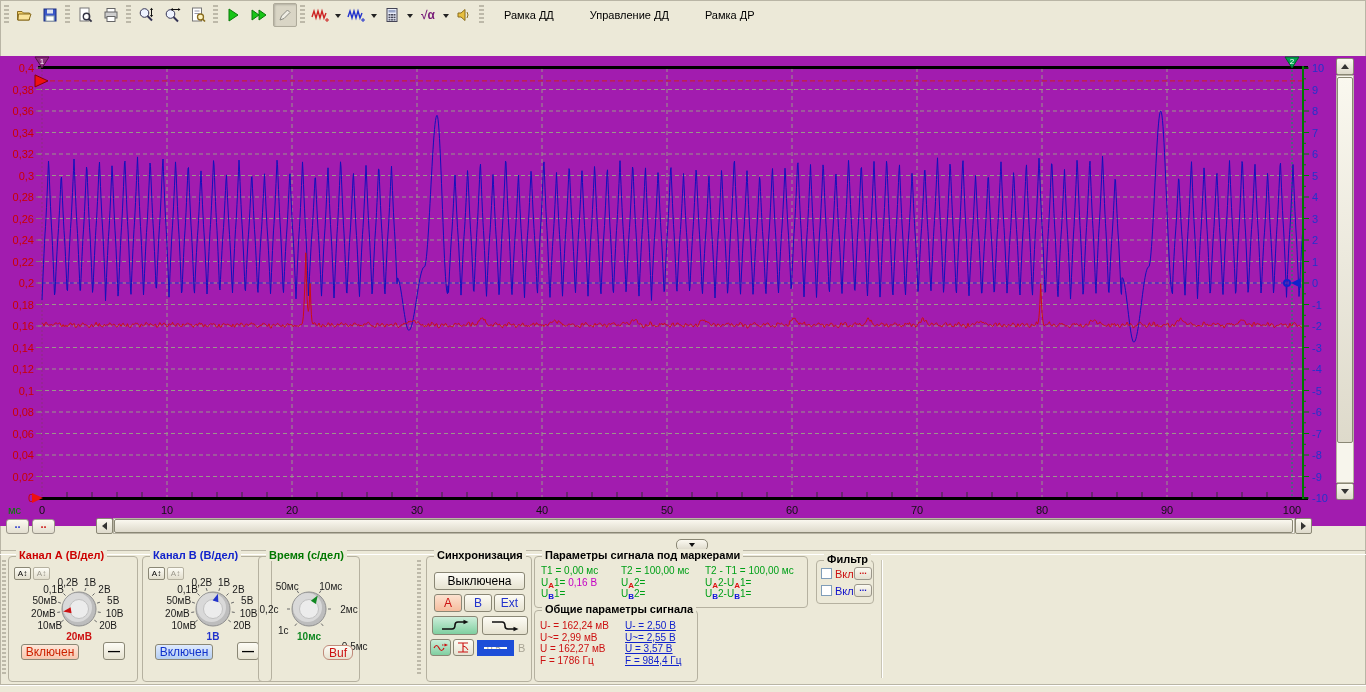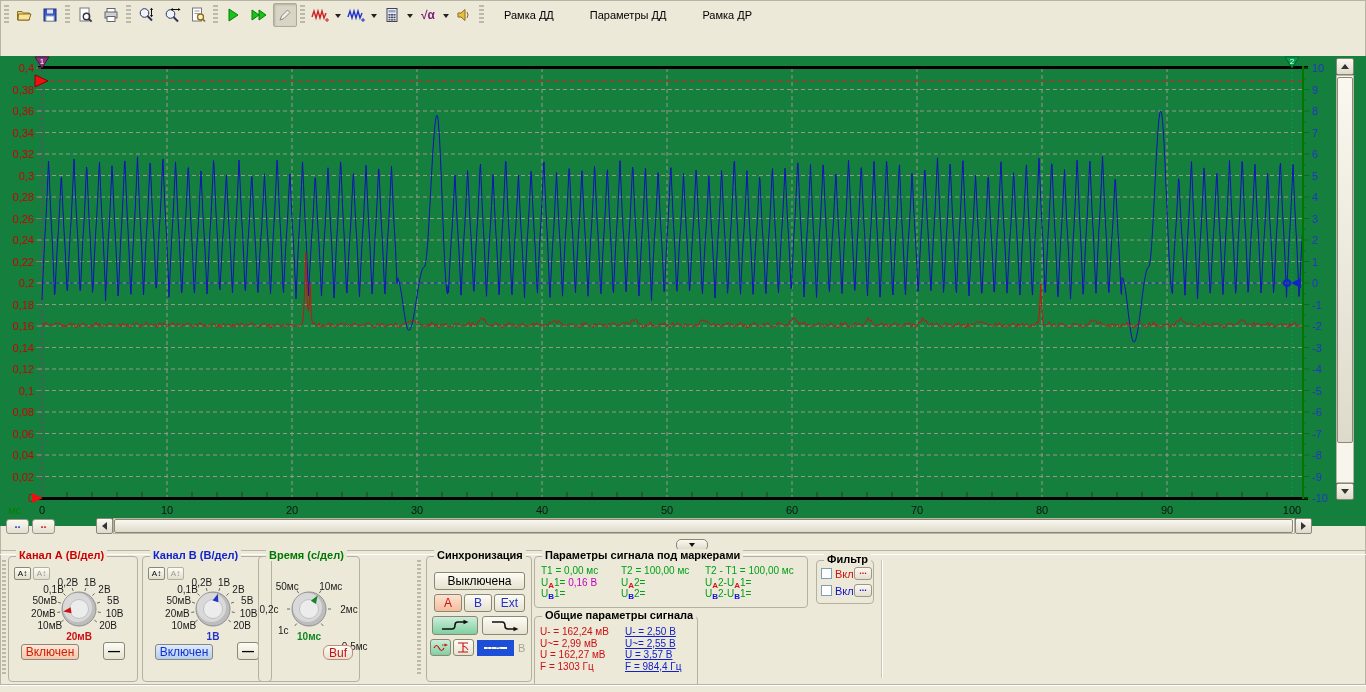--- a/index.html
+++ b/index.html
@@ -14,21 +14,21 @@
   .tbtn.disabled{background:#d9d5c5;border:1px solid #aeaa9a;box-shadow:inset 1px 1px 2px rgba(0,0,0,.18);}
   .dcaret{width:9px;height:22px;display:flex;align-items:center;justify-content:center;margin-right:1px;}
   .dcaret i{display:block;width:0;height:0;border:3px solid rgba(0,0,0,0);border-top:4px solid #222;margin-top:4px;}
   .mathglyph{font-weight:bold;color:#7a1f7a;font-size:12px;}
   .menuitem{margin:0 14px;padding:2px 4px;cursor:default;}
   
   .tabbar{position:absolute;left:0;top:30px;width:1366px;height:26px;border-bottom:1px solid #b1ad9d;box-sizing:border-box;padding-left:2px;display:flex;align-items:flex-end;}
   .tab{display:inline-block;padding:3px 9px 4px 9px;margin-right:1px;border:1px solid #8a8775;border-bottom:none;border-radius:3px 3px 0 0;background:#e4e1d0;position:relative;top:1px;height:13px;}
   .tab.active{background:#f3f0e1;font-weight:bold;top:1px;padding-top:5px;z-index:2;border-color:#7a7765;}
   
-  .scope{position:absolute;left:0;top:56px;width:1366px;height:470px;background:#15803d;}
+  .scope{position:absolute;left:0;top:56px;width:1366px;height:470px;background:#a21caf;}
   .scope svg{display:block;}
   .scope text{font-family:"Liberation Sans",sans-serif;}
   
   .sb-btn{position:absolute;background:linear-gradient(#faf8ef,#dedacb);border:1px solid #8a8775;border-radius:2px;display:flex;align-items:center;justify-content:center;box-sizing:border-box;}
   .arr{width:0;height:0;display:block;}
   .arr.left{border:4px solid rgba(0,0,0,0);border-right:5px solid #333;margin-left:-4px;}
   .arr.right{border:4px solid rgba(0,0,0,0);border-left:5px solid #333;margin-right:-4px;}
   .arr.up{border:4px solid rgba(0,0,0,0);border-bottom:5px solid #333;margin-top:-4px;}
   .arr.down{border:4px solid rgba(0,0,0,0);border-top:5px solid #333;margin-bottom:-4px;}
   .sb-track{position:absolute;background:#f7f5ec;border:1px solid #b9b5a5;box-sizing:border-box;}
@@ -194,21 +194,21 @@
         <i></i>
       </div>
     <div class="tbtn">
         <svg width="16" height="16" viewBox="0 0 16 16">
           <path d="M2,6 L5,6 L9,2.5 L9,13.5 L5,10 L2,10 Z" fill="#e8c040" stroke="#8a6d1f"></path>
           <path d="M11,5 Q13,8 11,11" fill="none" stroke="#8a6d1f"></path>
         </svg>
       </div>
     <div class="tgrip"></div>
     <span class="menuitem">Рамка ДД</span>
-    <span class="menuitem">Параметры ДД</span>
+    <span class="menuitem">Управление ДД</span>
     <span class="menuitem">Рамка ДР</span>
   </div>
 
 
   <div class="scope" id="scope">
       <svg width="1366" height="470" xmlns="http://www.w3.org/2000/svg">
         <line x1="38" y1="33.5" x2="1303" y2="33.5" stroke="#9a968a" stroke-dasharray="4 3"></line>
         <line x1="38" y1="55.0" x2="1303" y2="55.0" stroke="#9a968a" stroke-dasharray="4 3"></line>
         <line x1="38" y1="76.5" x2="1303" y2="76.5" stroke="#9a968a" stroke-dasharray="4 3"></line>
         <line x1="38" y1="98.0" x2="1303" y2="98.0" stroke="#9a968a" stroke-dasharray="4 3"></line>
@@ -600,27 +600,27 @@
     <div class="gb" style="left:816px;top:8px;width:58px;height:44px;">
       <span class="gbt">Фильтр</span>
       <div class="checkbox" style="left:4px;top:7px;"></div>
       <span style="position:absolute;left:18px;top:7px;color:#cc1111;">Вкл</span>
       <div class="filtmore" style="left:37px;top:6px;color:#cc1111;">...</div>
       <div class="checkbox" style="left:4px;top:24px;"></div>
       <span style="position:absolute;left:18px;top:24px;color:#1111cc;">Вкл</span>
       <div class="filtmore" style="left:37px;top:23px;color:#1111cc;">...</div>
     </div>
 
-    <div class="gb" style="left:534px;top:58px;width:164px;height:72px;margin-top:6px;">
+    <div class="gb" style="left:534px;top:58px;width:164px;height:72px;">
       <span class="gbt">Общие параметры сигнала</span>
       <div id="cp-a" style="position:absolute;left:5px;top:9px;color:#cc1111;">
           <div class="cp-line">U- = 162,24 мВ</div>
           <div class="cp-line">U~= 2,99 мВ</div>
           <div class="cp-line">U = 162,27 мВ</div>
-          <div class="cp-line">F = 1303 Гц</div>
+          <div class="cp-line">F = 1786 Гц</div>
         </div>
       <div id="cp-b" style="position:absolute;left:90px;top:9px;color:#1122cc;text-decoration:underline;">
           <div class="cp-line">U- = 2,50 В</div>
           <div class="cp-line">U~= 2,55 В</div>
           <div class="cp-line">U = 3,57 В</div>
           <div class="cp-line">F = 984,4 Гц</div>
         </div>
     </div>
 
   </div>

